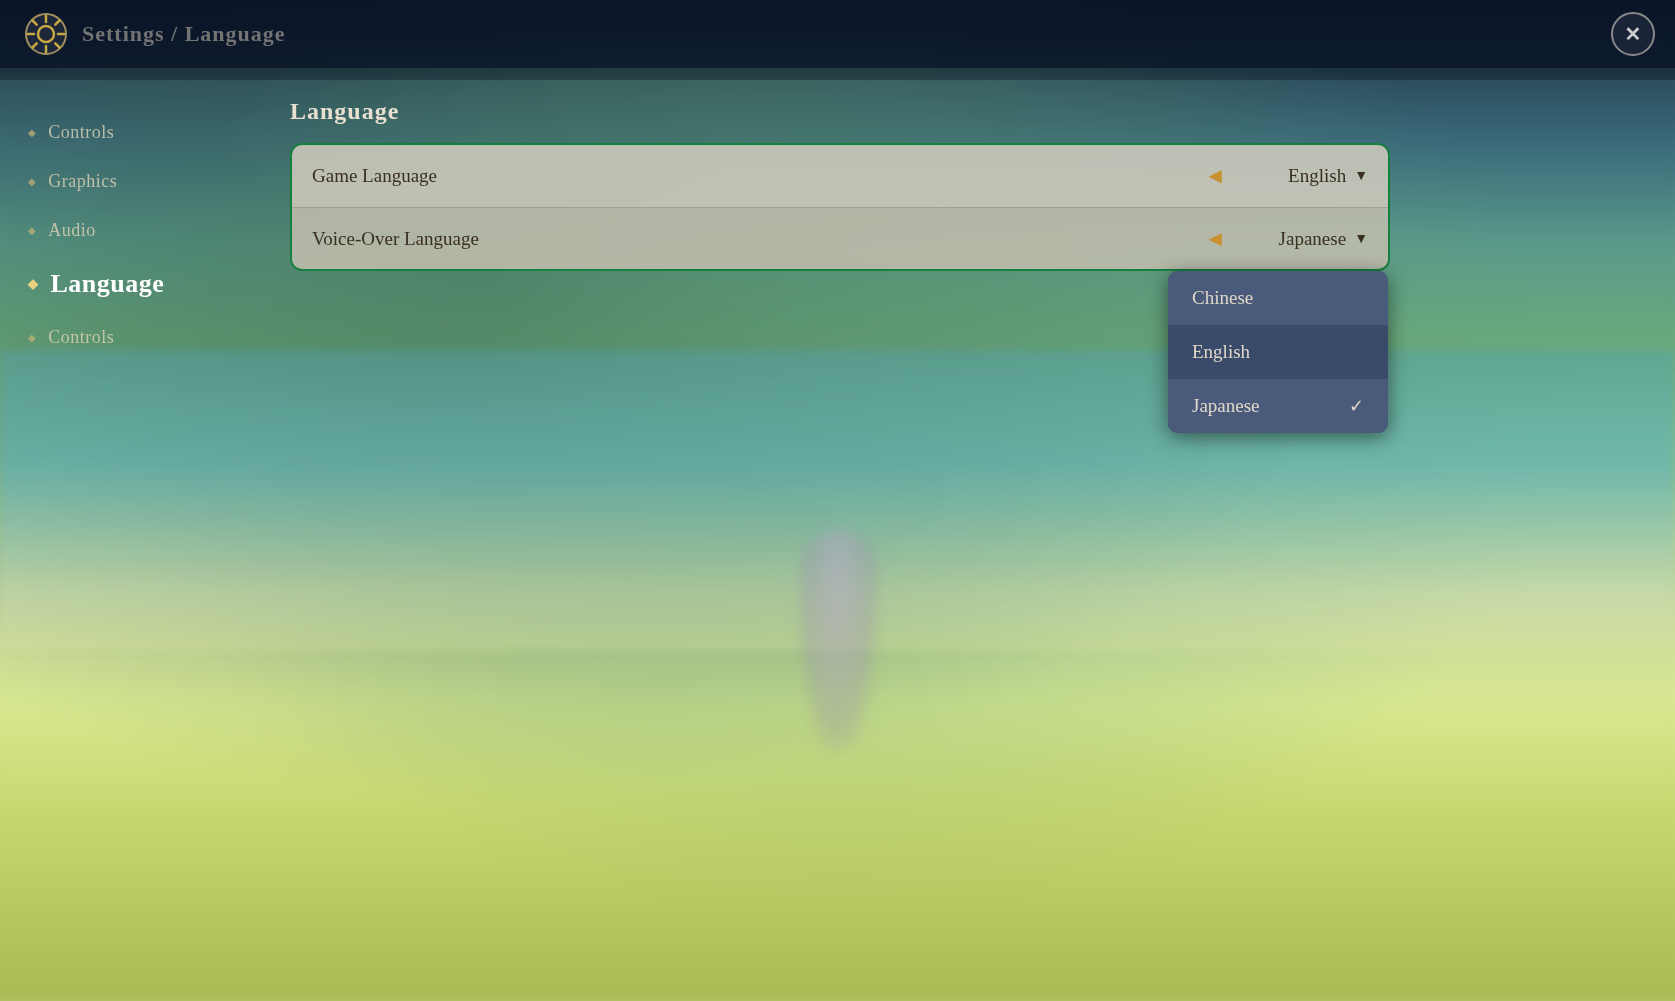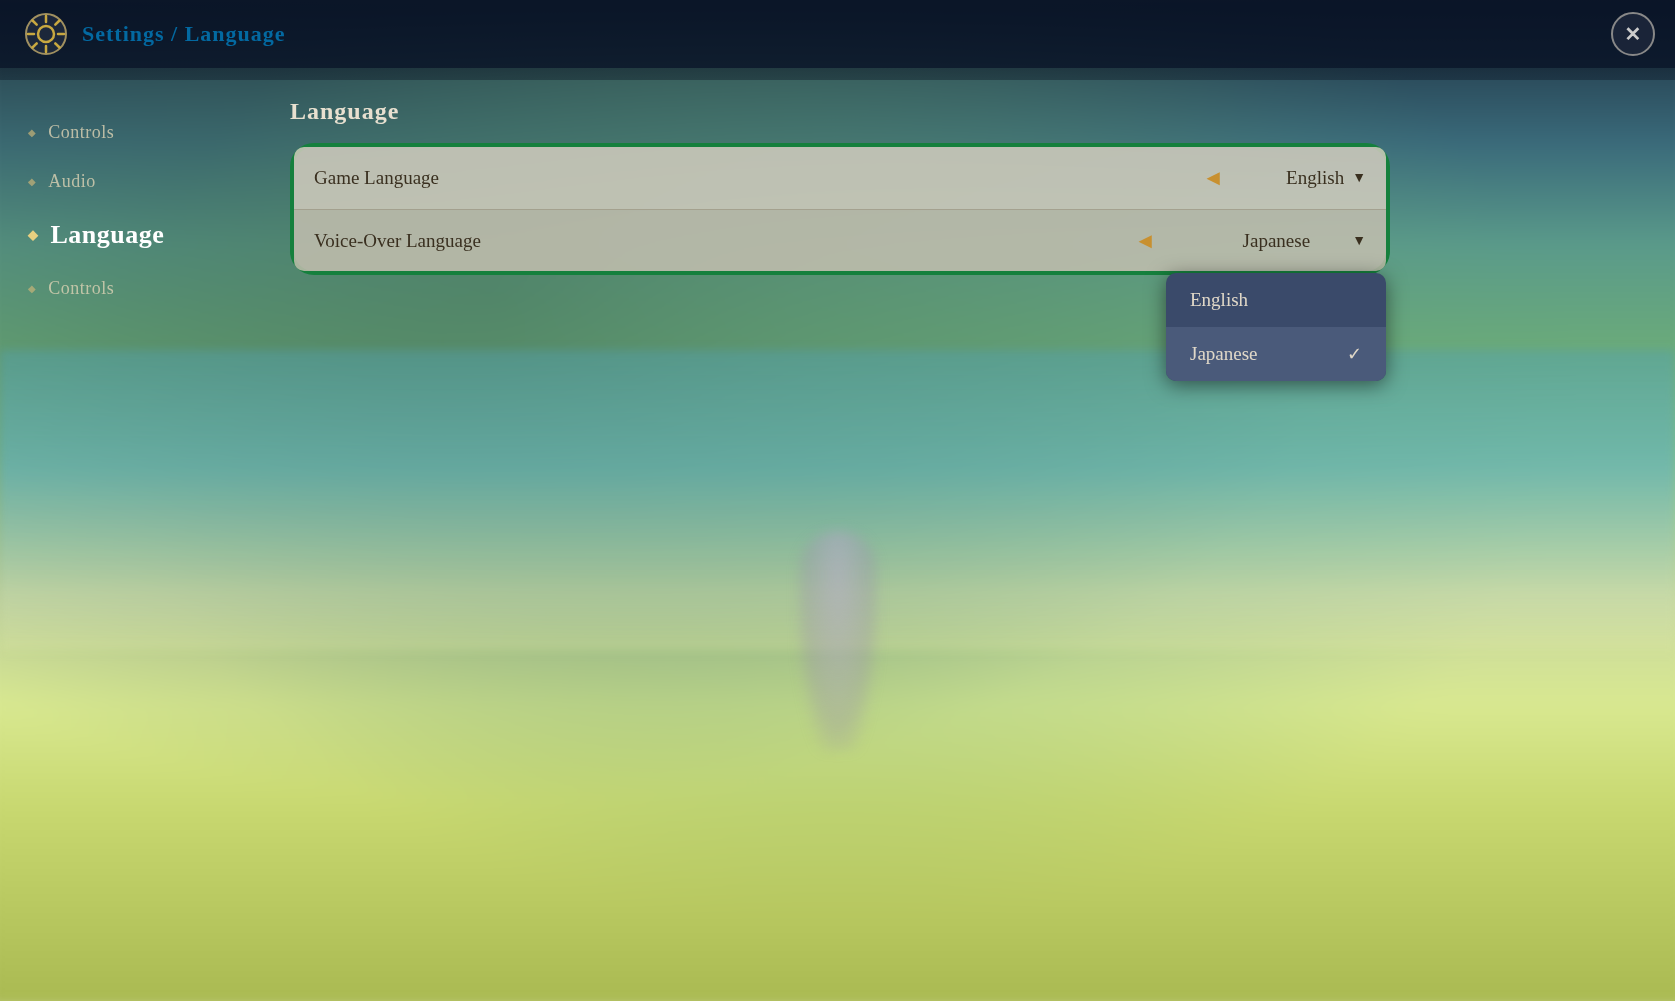--- a/index.html
+++ b/index.html
@@ -95,21 +95,21 @@
     }
 
     .gear-icon {
       width: 44px;
       height: 44px;
       margin-right: 14px;
       flex-shrink: 0;
     }
 
     .header-title {
-      color: #0369a1;
+      color: #737373;
       font-size: 22px;
       font-weight: bold;
       letter-spacing: 1px;
     }
 
     .close-button {
       position: absolute;
       right: 20px;
       top: 50%;
       transform: translateY(-50%);
@@ -183,22 +183,22 @@
     .section-title {
       color: #e8e0d0;
       font-size: 24px;
       font-weight: bold;
       margin-bottom: 18px;
       letter-spacing: 1px;
     }
 
     
     .settings-box {
-      border: 4px solid #15803d;
-      border-radius: 24px;
+      border: 2px solid #15803d;
+      border-radius: 12px;
       overflow: visible;
       background: transparent;
       width: 1100px;
       position: relative;
     }
 
     
     .setting-row {
       display: flex;
       align-items: center;
@@ -207,21 +207,20 @@
       background: rgba(210, 205, 190, 0.85);
       position: relative;
     }
 
     .setting-row:first-child {
       border-radius: 10px 10px 0 0;
     }
 
     .setting-row:last-child {
       border-radius: 0 0 10px 10px;
-      gap: 34px;
     }
 
     .setting-row + .setting-row {
       border-top: 1px solid rgba(150,140,120,0.5);
     }
 
     .setting-label {
       color: #3a3020;
       font-size: 19px;
       flex: 1;
@@ -322,20 +321,23 @@
     <button class="close-button">✕</button>
   </div>
 
   <div class="content">
 
     <nav class="sidebar">
       <div class="sidebar-item">
         <span>Controls</span>
       </div>
       <div class="sidebar-item">
+        <span>Graphics</span>
+      </div>
+      <div class="sidebar-item">
         <span>Audio</span>
       </div>
       <div class="sidebar-item active">
         <span>Language</span>
       </div>
       <div class="sidebar-item">
         <span>Controls</span>
       </div>
     </nav>
 
@@ -351,20 +353,23 @@
           <span class="dropdown-arrow">▼</span>
         </div>
 
         <div class="setting-row voice-over-row" style="position:relative;">
           <span class="setting-label">Voice-Over Language</span>
           <span class="setting-arrow">◄</span>
           <span class="setting-value">Japanese</span>
           <span class="dropdown-arrow">▼</span>
 
           <div class="dropdown-menu">
+            <div class="dropdown-item highlighted">
+              <span>Chinese</span>
+            </div>
             <div class="dropdown-item">
               <span>English</span>
             </div>
             <div class="dropdown-item selected">
               <span>Japanese</span>
               <span class="check-mark">✓</span>
             </div>
           </div>
         </div>
 

